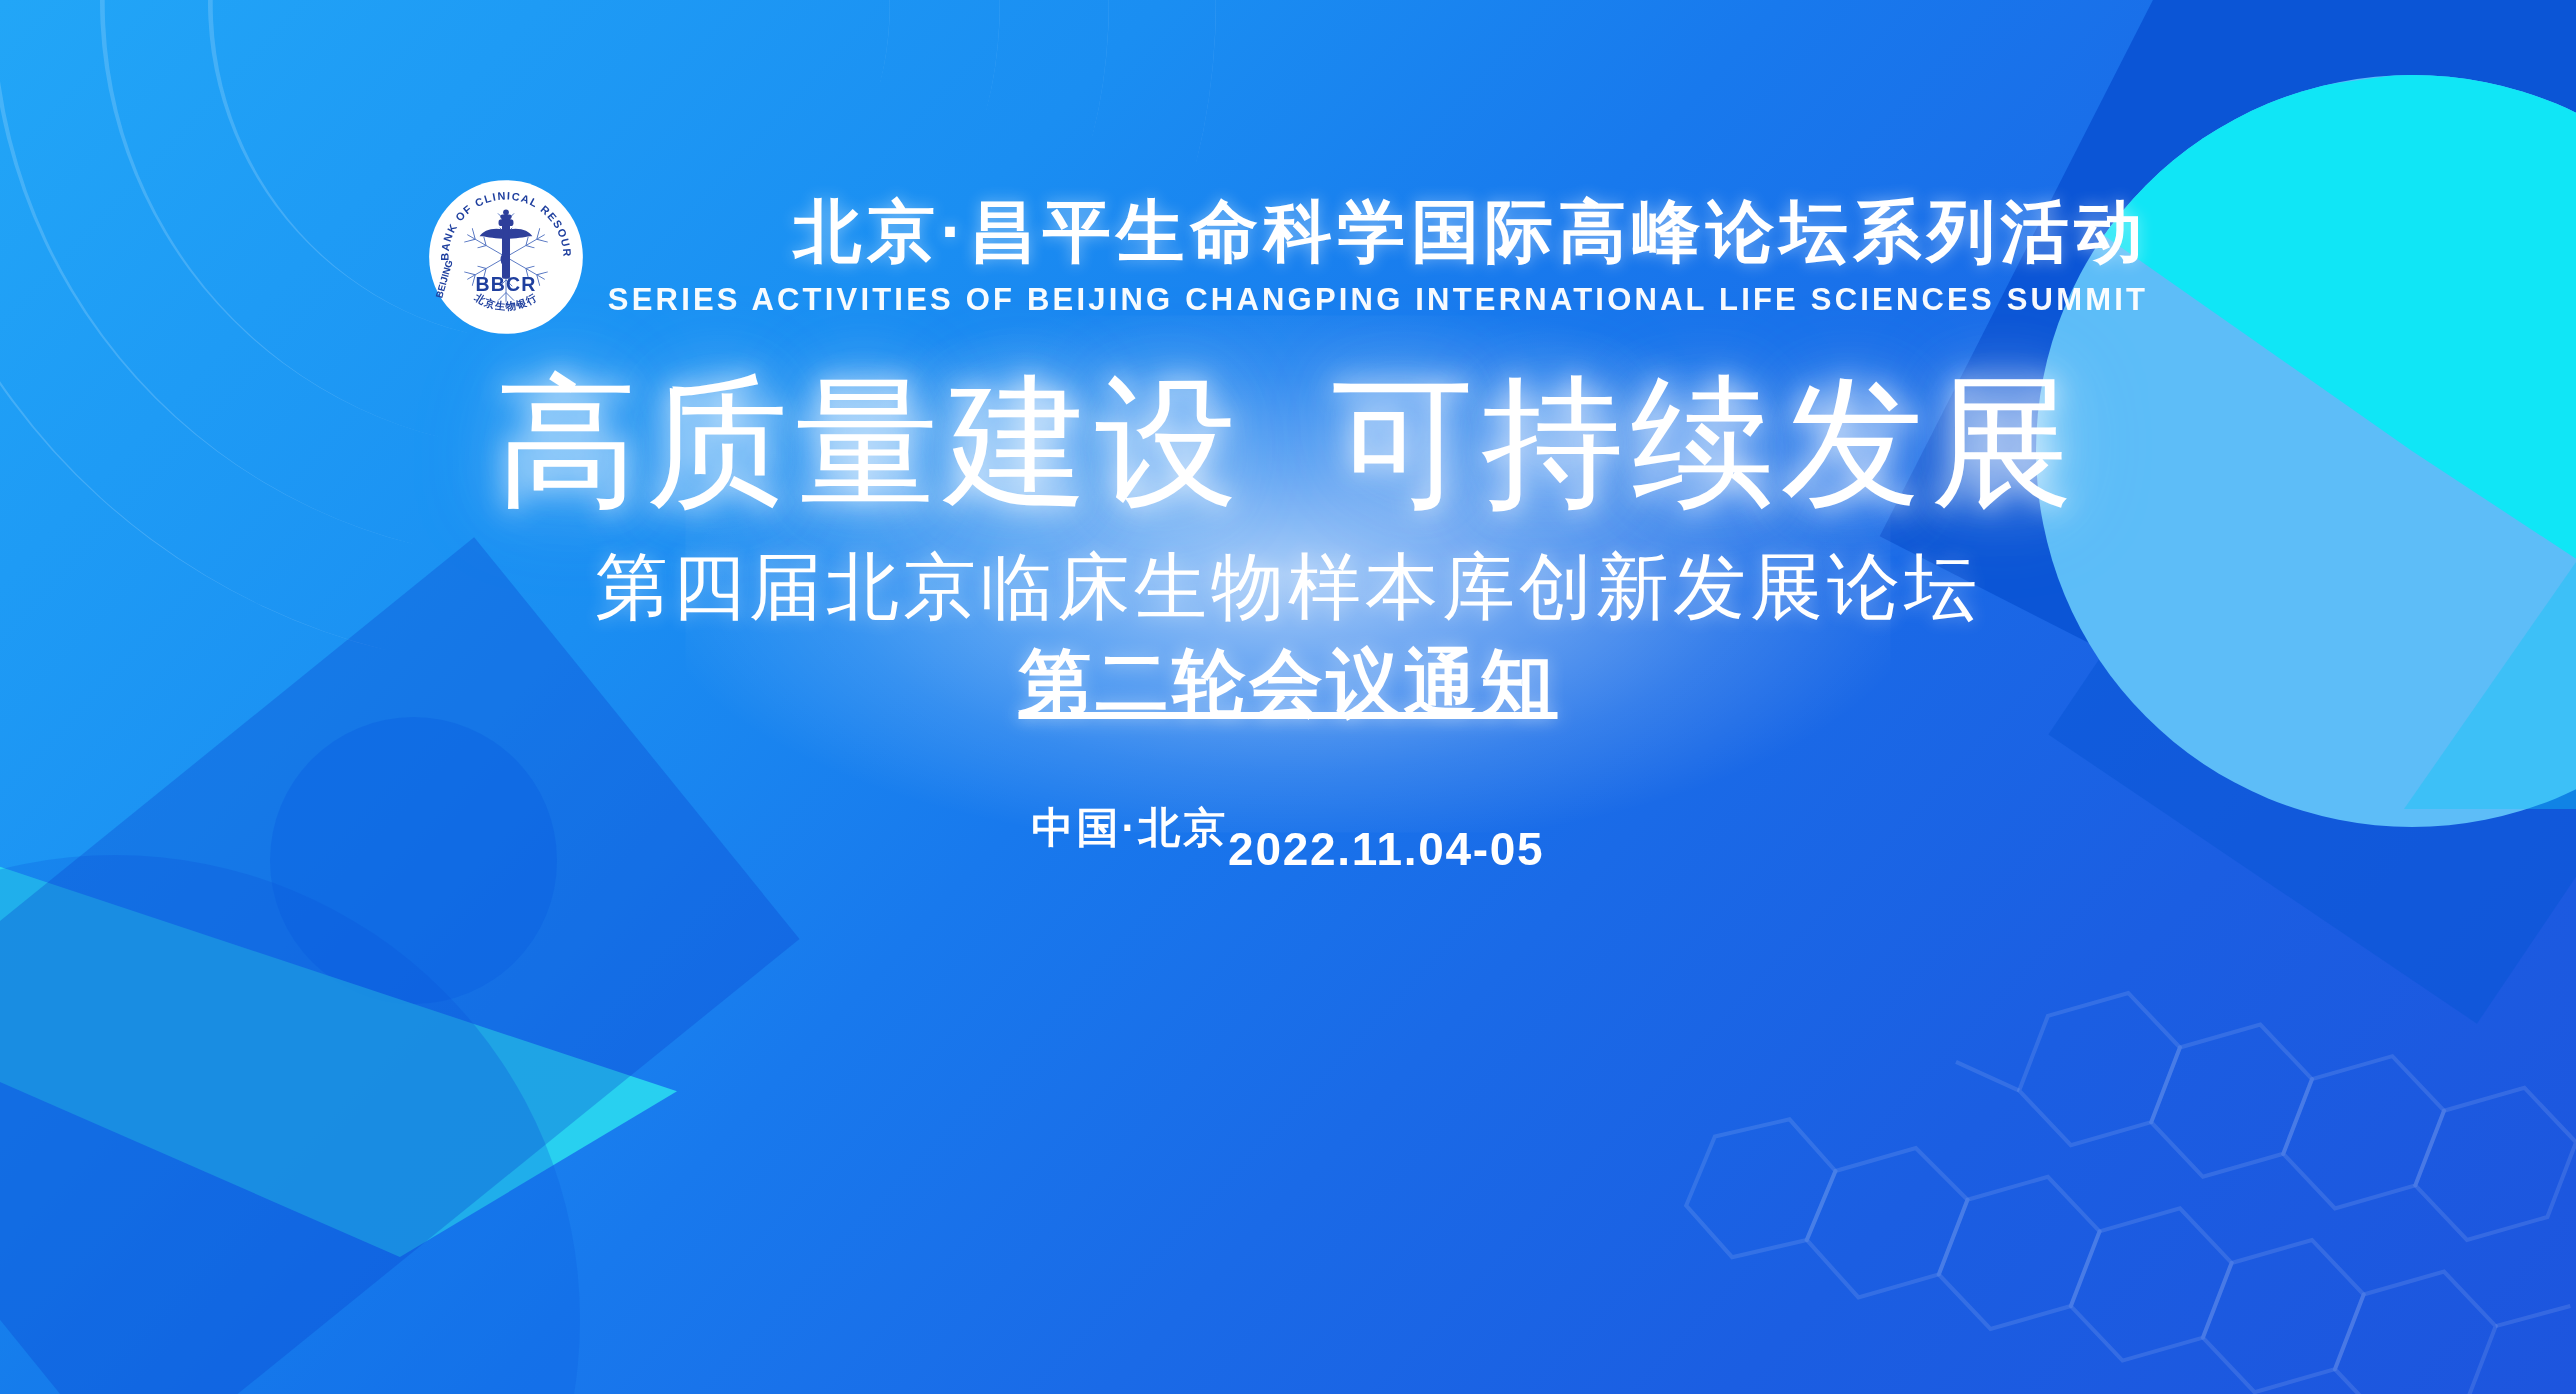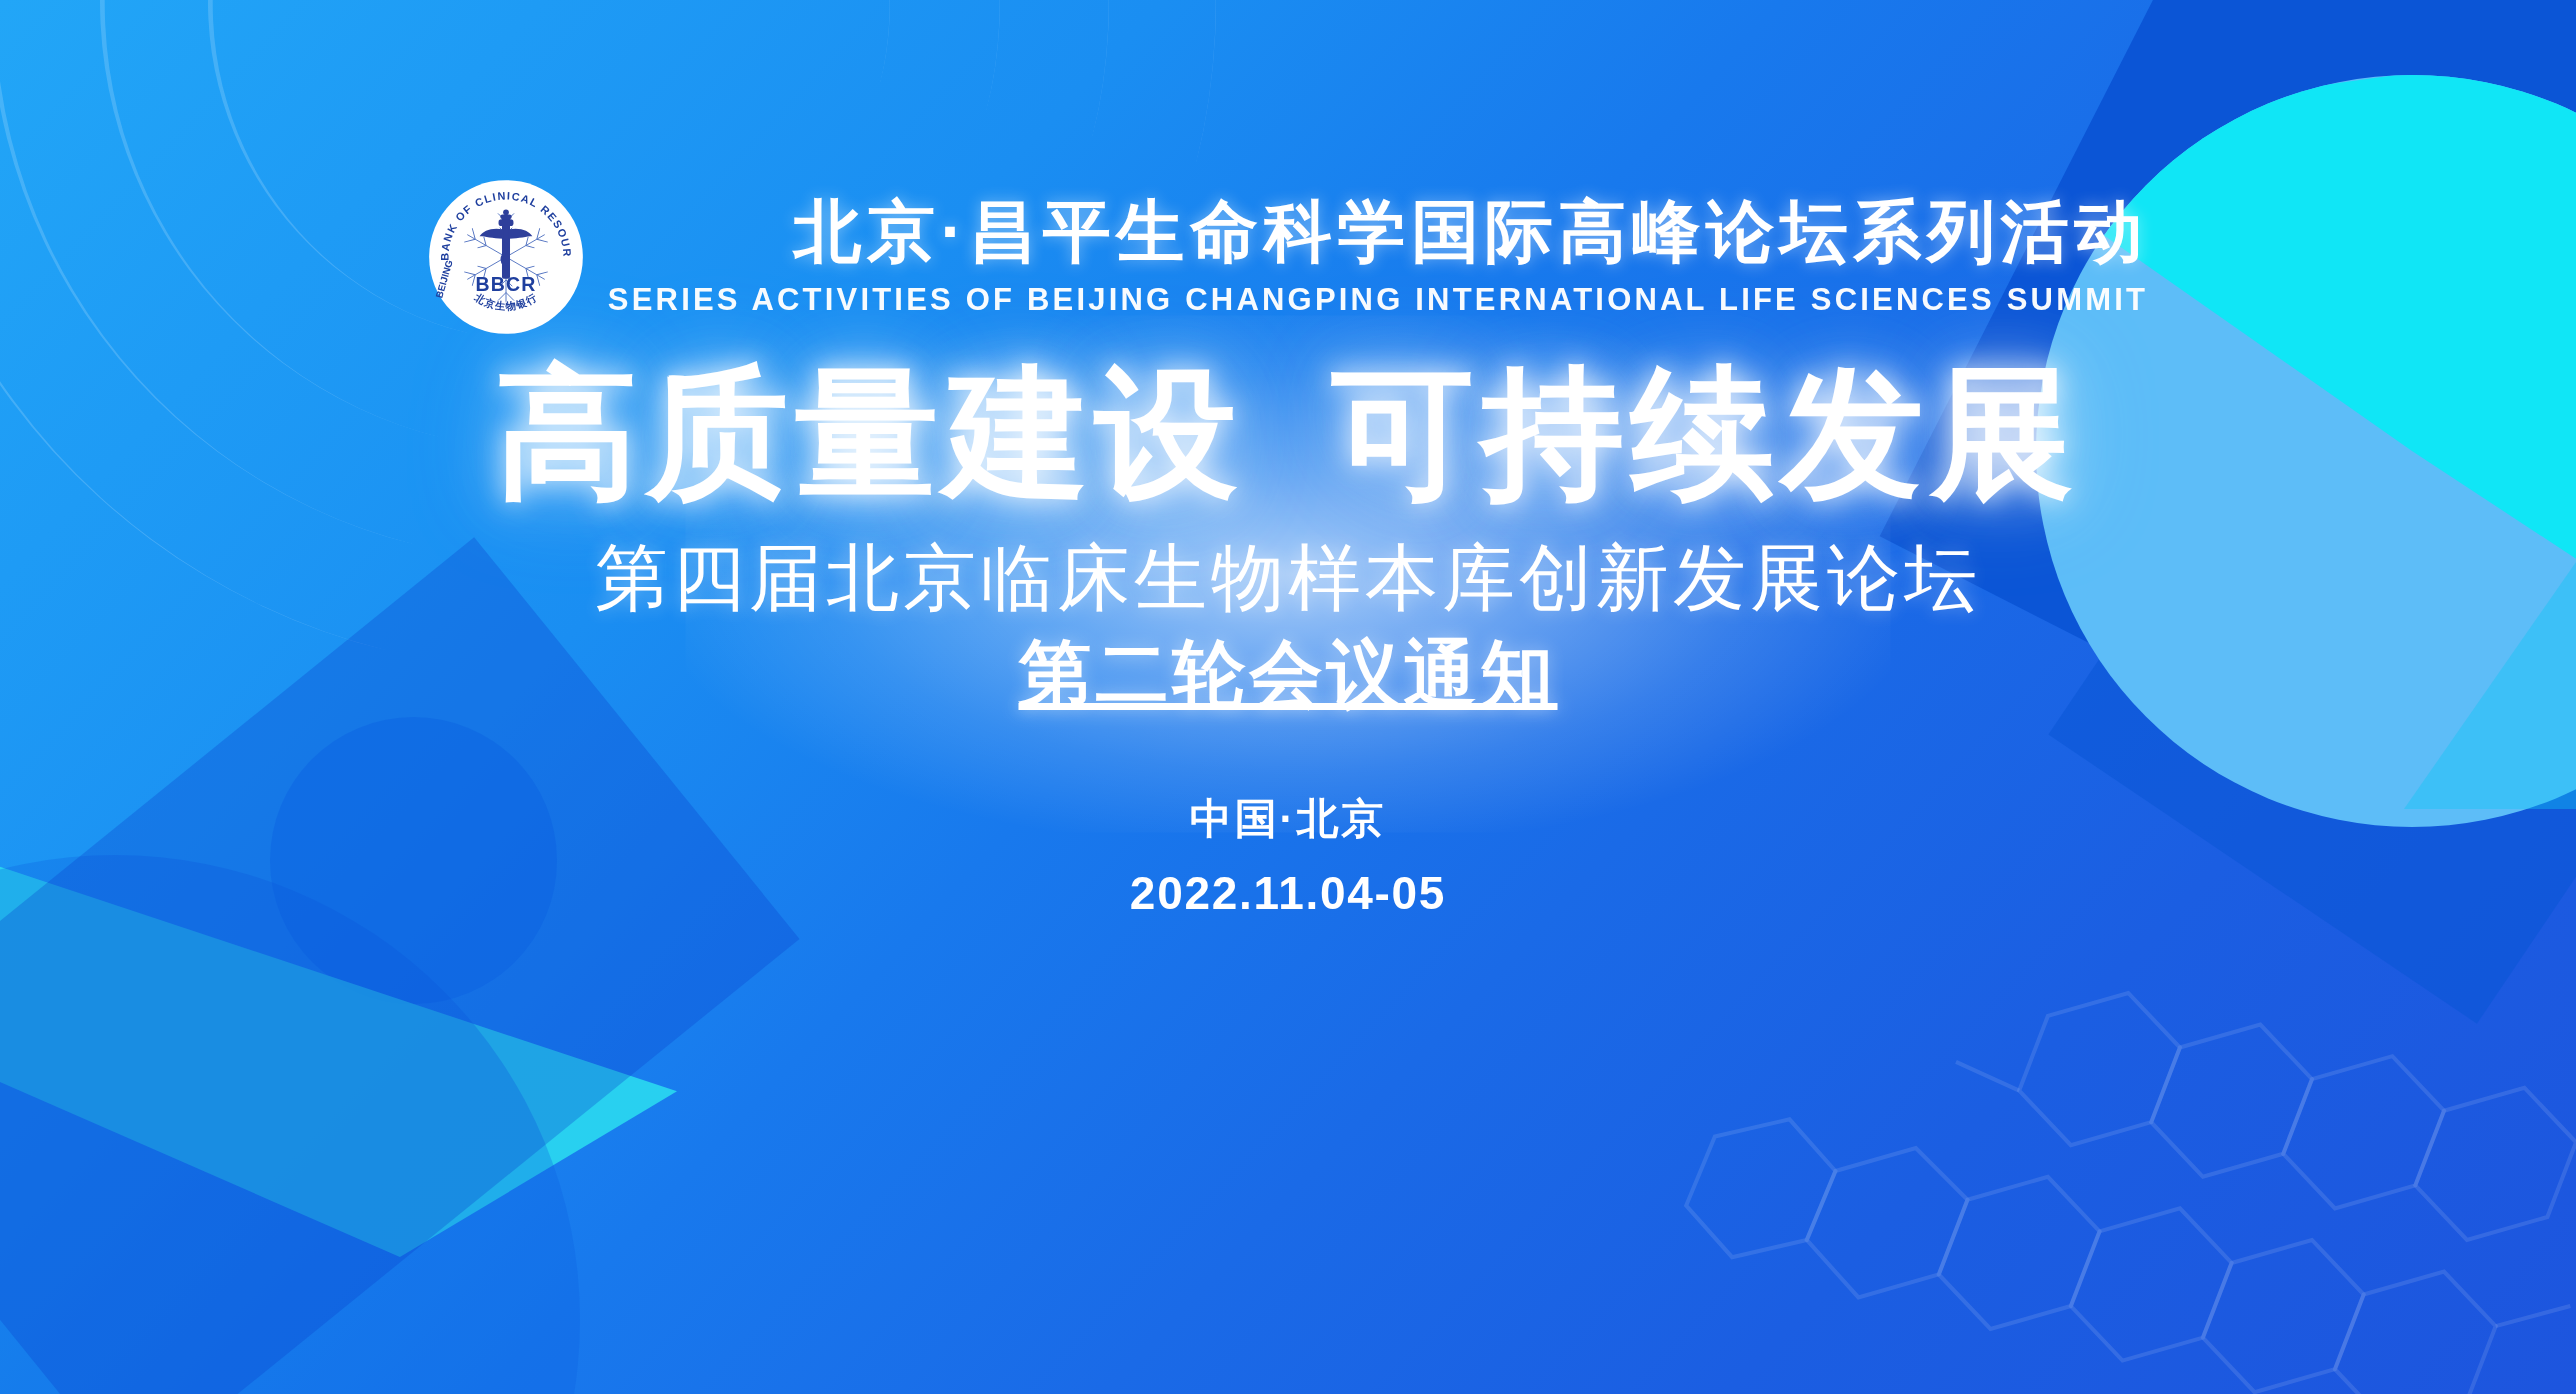--- a/index.html
+++ b/index.html
@@ -233,24 +233,24 @@
     font-weight: 700;
     letter-spacing: 3.2px;
     line-height: 1.2;
     margin-top: 14px;
     white-space: nowrap;
     opacity: 0.97;
   }
 
   
   .headline {
-    margin-top: 23px;
+    margin-top: 32px;
     color: #ffffff;
     font-size: 143px;
-    font-weight: 700;
+    font-weight: 400;
     letter-spacing: 6.9px;
     line-height: 1.06;
     white-space: nowrap;
     text-shadow:
       0 0 26.4px rgba(255,255,255,0.85),
       0 0 57px rgba(255,255,255,0.55),
       0 0 98px rgba(180,225,255,0.45);
   }
   .headline .gap { display: inline-block; width: 86px; }
 
@@ -274,22 +274,20 @@
     line-height: 1.18;
     white-space: nowrap;
     text-shadow: 0 0 17px rgba(255,255,255,0.40);
     text-decoration: underline;
   }
 
   
   .footer-block {
     margin-top: 76px;
     display: flex;
-    flex-direction: column;
-    align-items: center;
   }
   .location {
     color: #ffffff;
     font-size: 42px;
     font-weight: 700;
     letter-spacing: 2.9px;
     line-height: 1.25;
     white-space: nowrap;
   }
   .dates {

